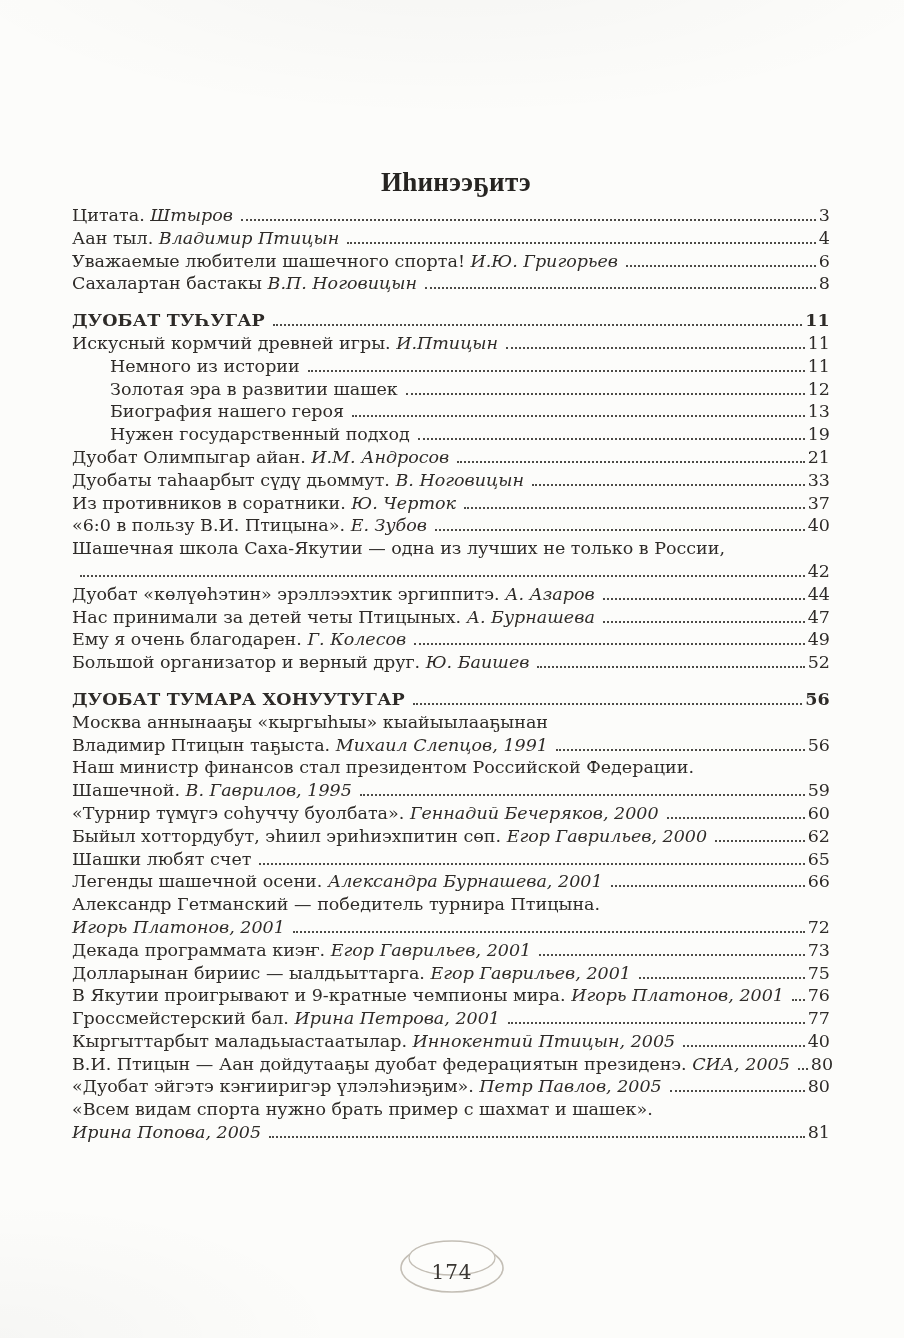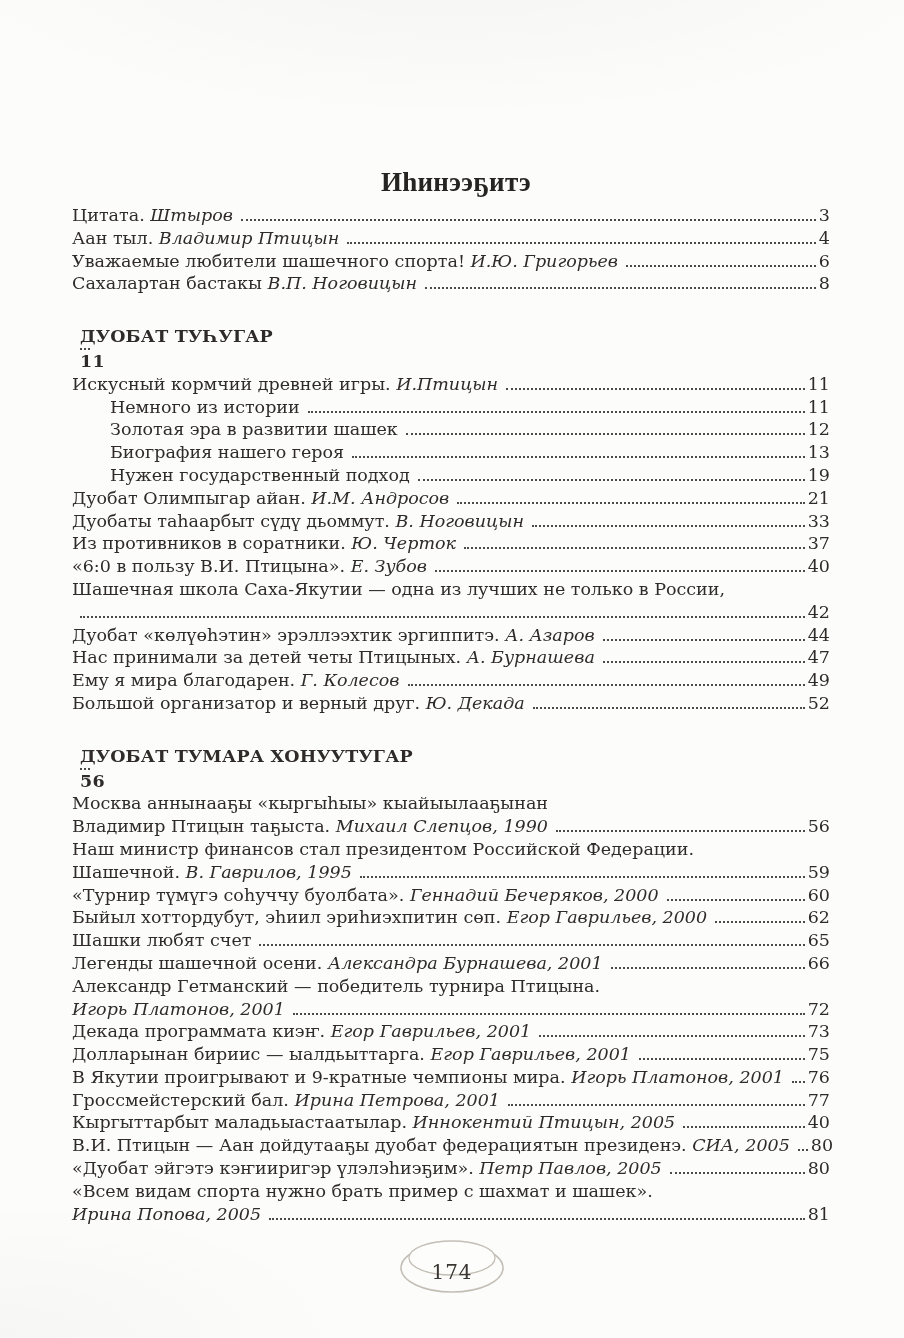--- a/index.html
+++ b/index.html
@@ -24,21 +24,21 @@
   }
   .toc{
     position:absolute;left:72px;right:74px;top:204px;
   }
   .entry{
     display:flex;align-items:baseline;
     line-height:22.8px;font-size:17.5px;
     white-space:nowrap;
   }
   .entry.indent{padding-left:38px;}
-  .entry.gap{margin-top:30px;flex-direction:column;}
+  .entry.gap{margin-top:14px;}
   .entry.bold{font-weight:700;letter-spacing:0.2px;}
   .it{font-style:italic;}
   .dots{
     flex:1 1 auto;min-width:10px;height:0;
     border-bottom:2.2px dotted #4c4a46;
     margin:0 3px 0 8px;
     align-self:baseline;
   }
   .pageno{flex:0 0 auto;}
   .footer{
@@ -144,40 +144,40 @@
     <span class="entry-text"><span>Дуобат «көлүөһэтин» эрэллээхтик эргиппитэ. </span><span class="it">А. Азаров</span></span>
     <span class="dots"></span>
     <span class="pageno">44</span>
   </div>
       <div class="entry">
     <span class="entry-text"><span>Нас принимали за детей четы Птицыных. </span><span class="it">А. Бурнашева</span></span>
     <span class="dots"></span>
     <span class="pageno">47</span>
   </div>
       <div class="entry">
-    <span class="entry-text"><span>Ему я мира благодарен. </span><span class="it">Г. Колесов</span></span>
+    <span class="entry-text"><span>Ему я очень благодарен. </span><span class="it">Г. Колесов</span></span>
     <span class="dots"></span>
     <span class="pageno">49</span>
   </div>
       <div class="entry">
-    <span class="entry-text"><span>Большой организатор и верный друг. </span><span class="it">Ю. Декада</span></span>
+    <span class="entry-text"><span>Большой организатор и верный друг. </span><span class="it">Ю. Баишев</span></span>
     <span class="dots"></span>
     <span class="pageno">52</span>
   </div>
       <div class="entry bold gap">
     <span class="entry-text"><span>ДУОБАТ ТУМАРА ХОНУУТУГАР</span></span>
     <span class="dots"></span>
     <span class="pageno">56</span>
   </div>
       <div class="entry">
     <span class="entry-text"><span>Москва аннынааҕы «кыргыһыы» кыайыылааҕынан</span></span>
 
   </div>
       <div class="entry">
-    <span class="entry-text"><span>Владимир Птицын таҕыста. </span><span class="it">Михаил Слепцов, 1990</span></span>
+    <span class="entry-text"><span>Владимир Птицын таҕыста. </span><span class="it">Михаил Слепцов, 1991</span></span>
     <span class="dots"></span>
     <span class="pageno">56</span>
   </div>
       <div class="entry">
     <span class="entry-text"><span>Наш министр финансов стал президентом Российской Федерации.</span></span>
 
   </div>
       <div class="entry">
     <span class="entry-text"><span>Шашечной. </span><span class="it">В. Гаврилов, 1995</span></span>
     <span class="dots"></span>

